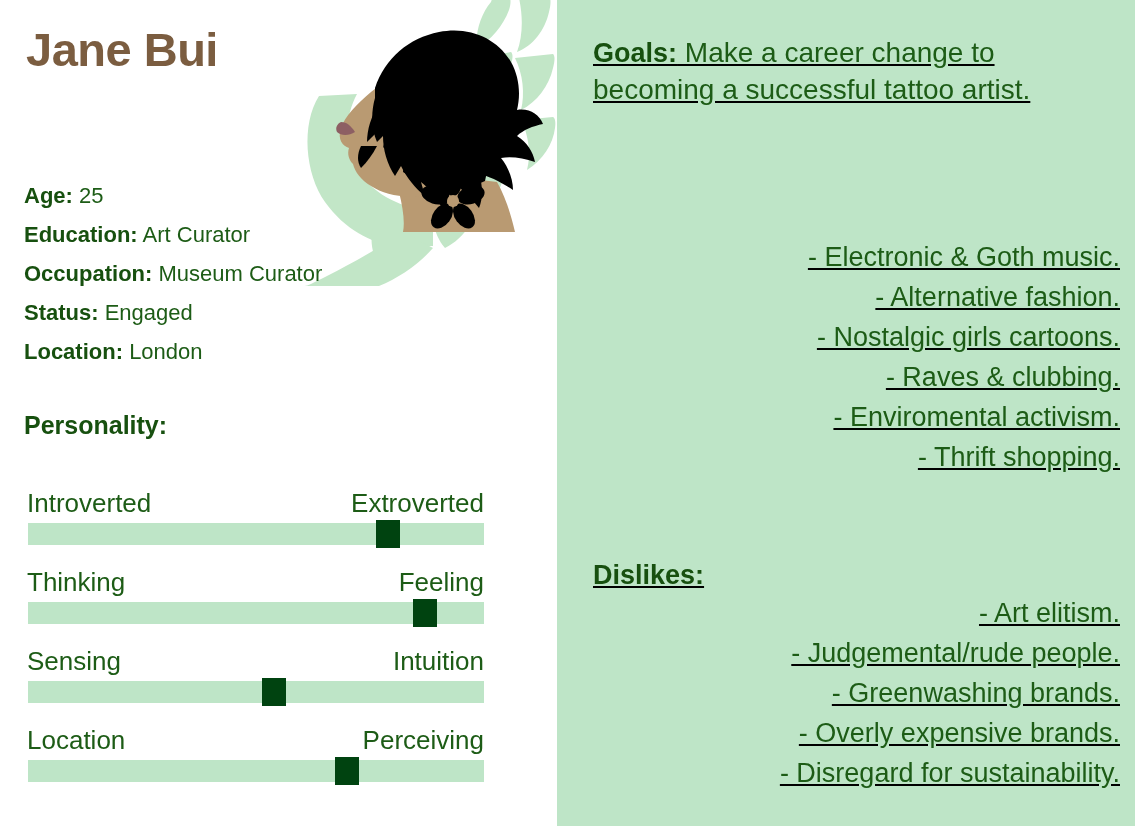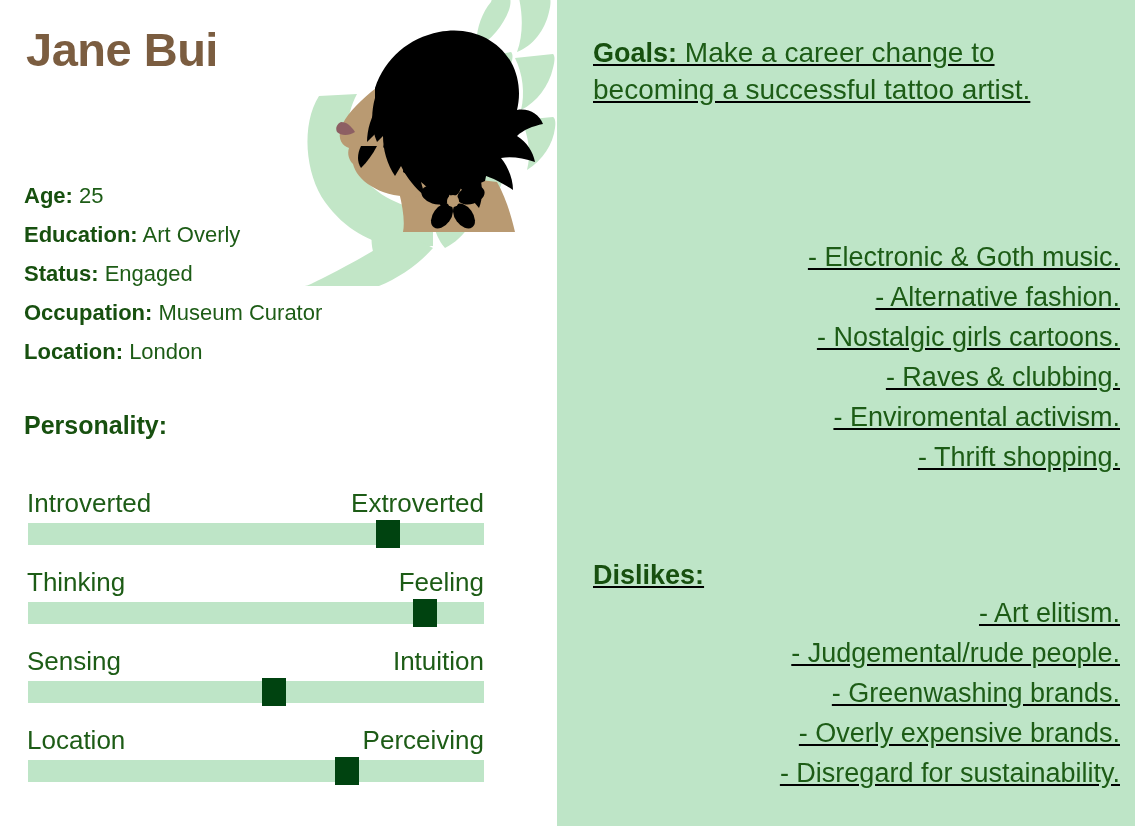--- a/index.html
+++ b/index.html
@@ -232,29 +232,29 @@
       </svg>
     </div>
 
     <div id="facts-list">
       <div class="fact-row">
         <span class="fact-label">Age:</span>
         <span class="fact-value">25</span>
       </div>
       <div class="fact-row">
         <span class="fact-label">Education:</span>
-        <span class="fact-value">Art Overly</span>
+        <span class="fact-value">Art Curator</span>
+      </div>
+      <div class="fact-row">
+        <span class="fact-label">Occupation:</span>
+        <span class="fact-value">Museum Curator</span>
       </div>
       <div class="fact-row">
         <span class="fact-label">Status:</span>
         <span class="fact-value">Engaged</span>
-      </div>
-      <div class="fact-row">
-        <span class="fact-label">Occupation:</span>
-        <span class="fact-value">Museum Curator</span>
       </div>
       <div class="fact-row">
         <span class="fact-label">Location:</span>
         <span class="fact-value">London</span>
       </div>
     </div>
 
     <div id="personality-heading">Personality:</div>
 
     <div id="personality-sliders">

